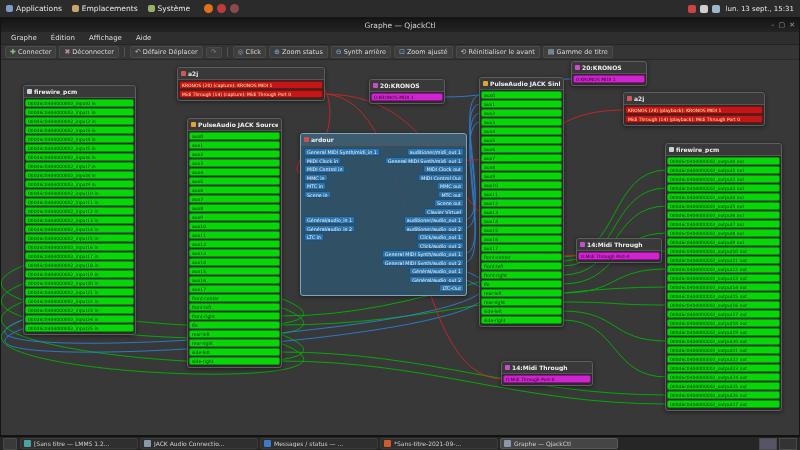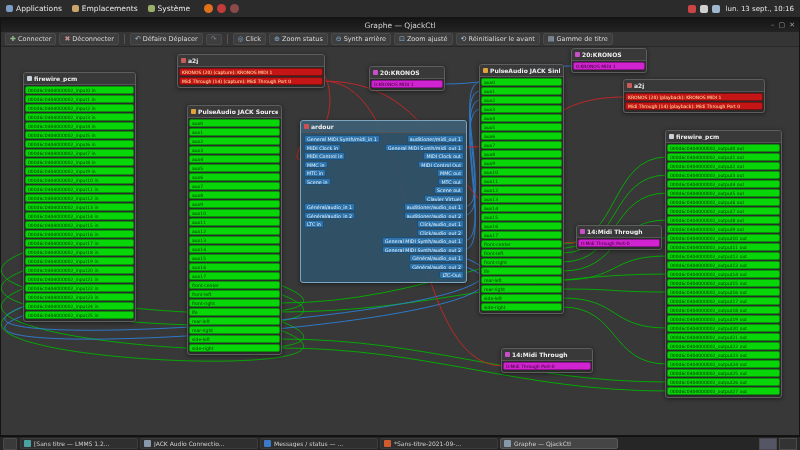--- a/index.html
+++ b/index.html
@@ -98,32 +98,38 @@
         <span class="plaunch" style="background: rgb(224, 112, 26);"></span>
         <span class="plaunch" style="background: rgb(194, 59, 59);"></span>
         <span class="plaunch" style="background: rgb(138, 74, 74);"></span>
       </div>
     <div class="pspacer"></div>
     <div class="ptray">
         <span class="tdot" style="background: rgb(204, 68, 68);"></span>
         <span class="tdot" style="background: rgb(207, 207, 207);"></span>
         <span class="tdot" style="background: rgb(159, 182, 207);"></span>
       </div>
-    <div class="pclock">lun. 13 sept., 10:16</div>
+    <div class="pclock">lun. 13 sept., 15:31</div>
   </div>
 
   <div class="appwin">
     <div class="titlebar">
       <span class="wtitle">Graphe — QjackCtl</span>
       <span class="wbtns">
           <span class="wbtn">–</span>
           <span class="wbtn">▢</span>
           <span class="wbtn">✕</span>
         </span>
     </div>
+    <div class="menubar">
+        <div class="mitem">Graphe</div>
+        <div class="mitem">Édition</div>
+        <div class="mitem">Affichage</div>
+        <div class="mitem">Aide</div>
+      </div>
     <div class="toolbar">
         <div class="tbtn">
           <span class="ticon" style="color: rgb(143, 188, 143);">✚</span>
           <span>Connecter</span>
         </div>
         <div class="tbtn">
           <span class="ticon" style="color: rgb(201, 143, 143);">✖</span>
           <span>Déconnecter</span>
         </div>
         <div class="tsep"></div>

